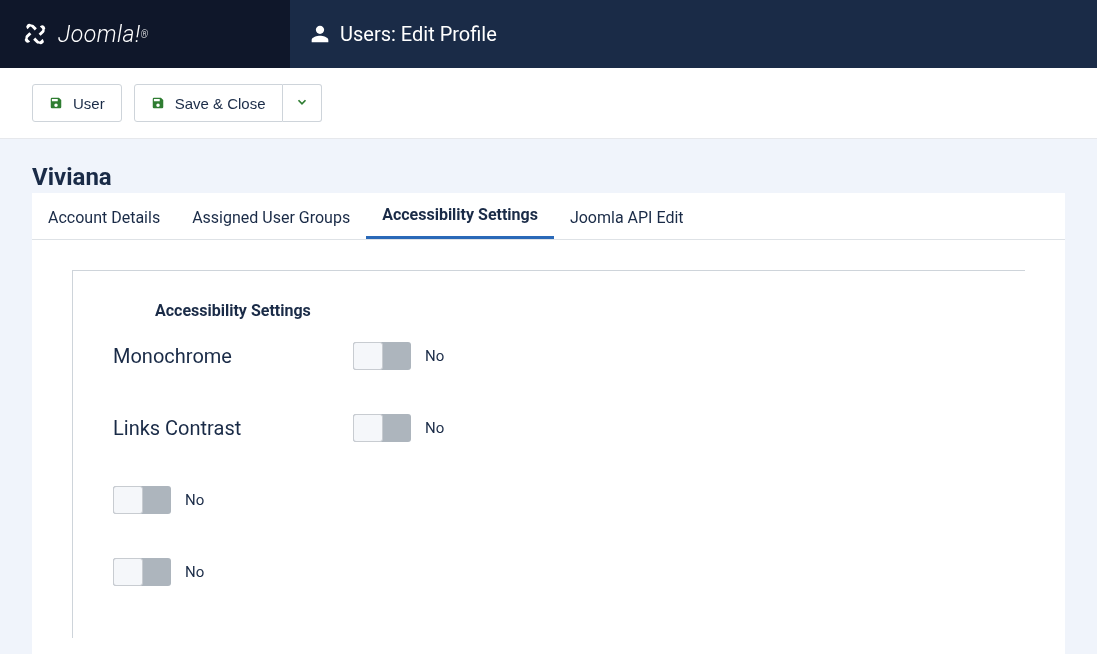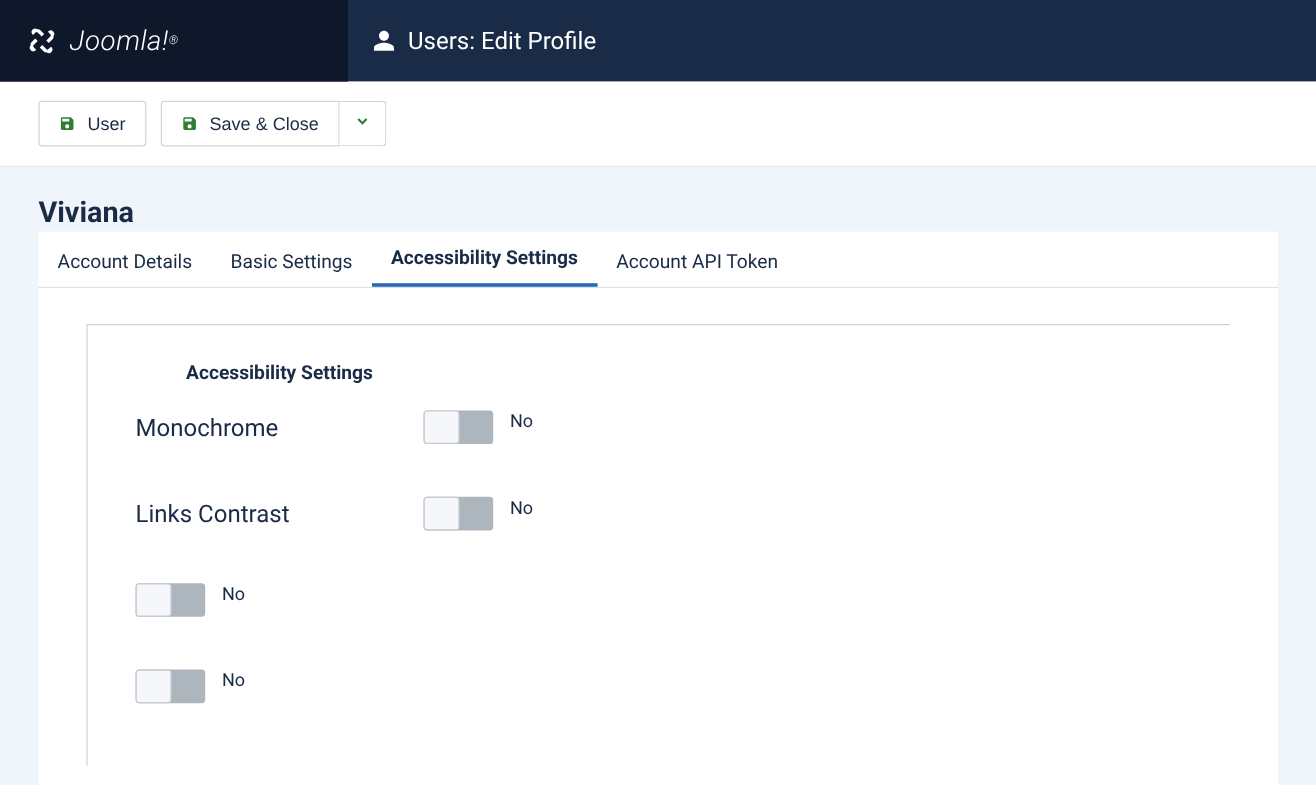--- a/index.html
+++ b/index.html
@@ -113,20 +113,21 @@
   align-items: center;
   padding: 22px 0;
 }
 .form-label {
   width: 240px;
   color: #1a2b47;
   font-size: 20px;
 }
 .toggle-wrap {
   display: flex;
+  align-items: center;
   gap: 14px;
 }
 .toggle {
   width: 58px;
   height: 28px;
   background: #adb5bd;
   border-radius: 3px;
   position: relative;
   cursor: pointer;
 }
@@ -195,23 +196,23 @@
       </span>
     </button>
   </div>
   <span class="gap"></span>
 </div>
 
 <h1 class="page-title">Viviana</h1>
 
 <div class="tabs">
   <div class="tab">Account Details</div>
-  <div class="tab">Basic Settings</div>
+  <div class="tab">Assigned User Groups</div>
   <div class="tab active">Accessibility Settings</div>
-  <div class="tab">Account API Token</div>
+  <div class="tab">Joomla API Edit</div>
 </div>
 
 <div class="content">
   <div class="fieldset">
     <div class="legend">Accessibility Settings</div>
 
     <div class="form-row">
       <div class="form-label">Monochrome</div>
       <div class="toggle-wrap">
         <div class="toggle">

